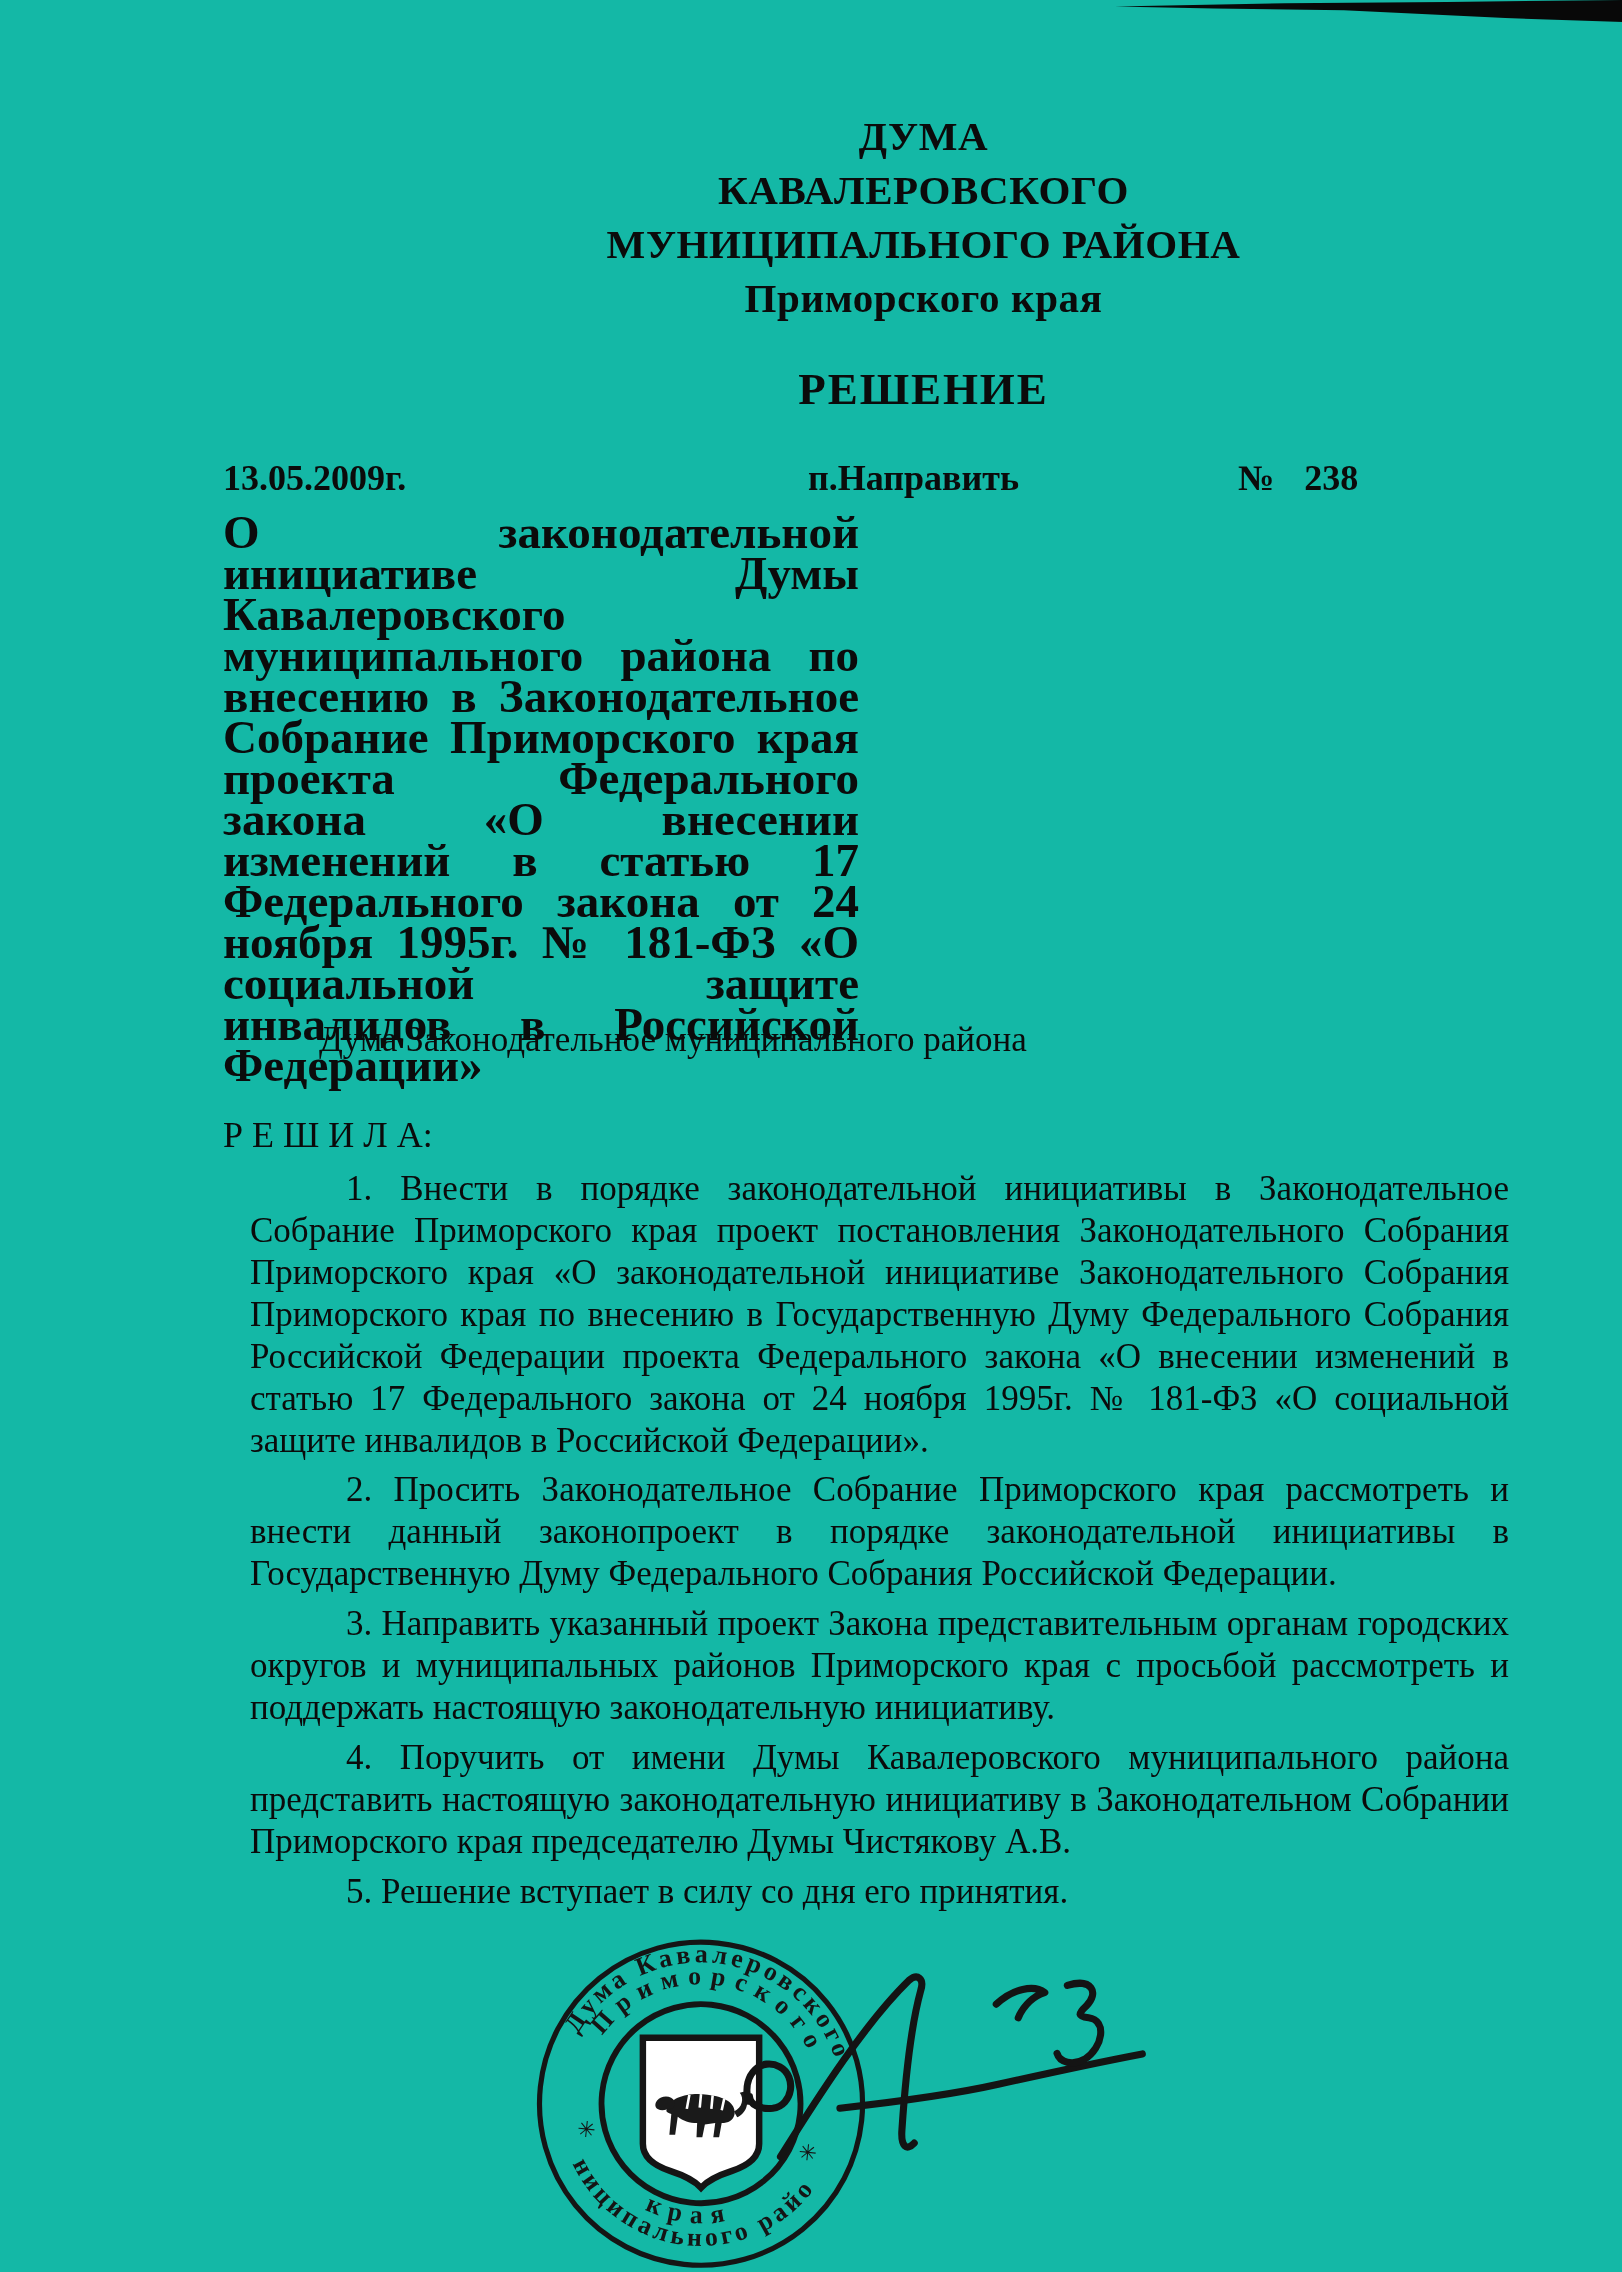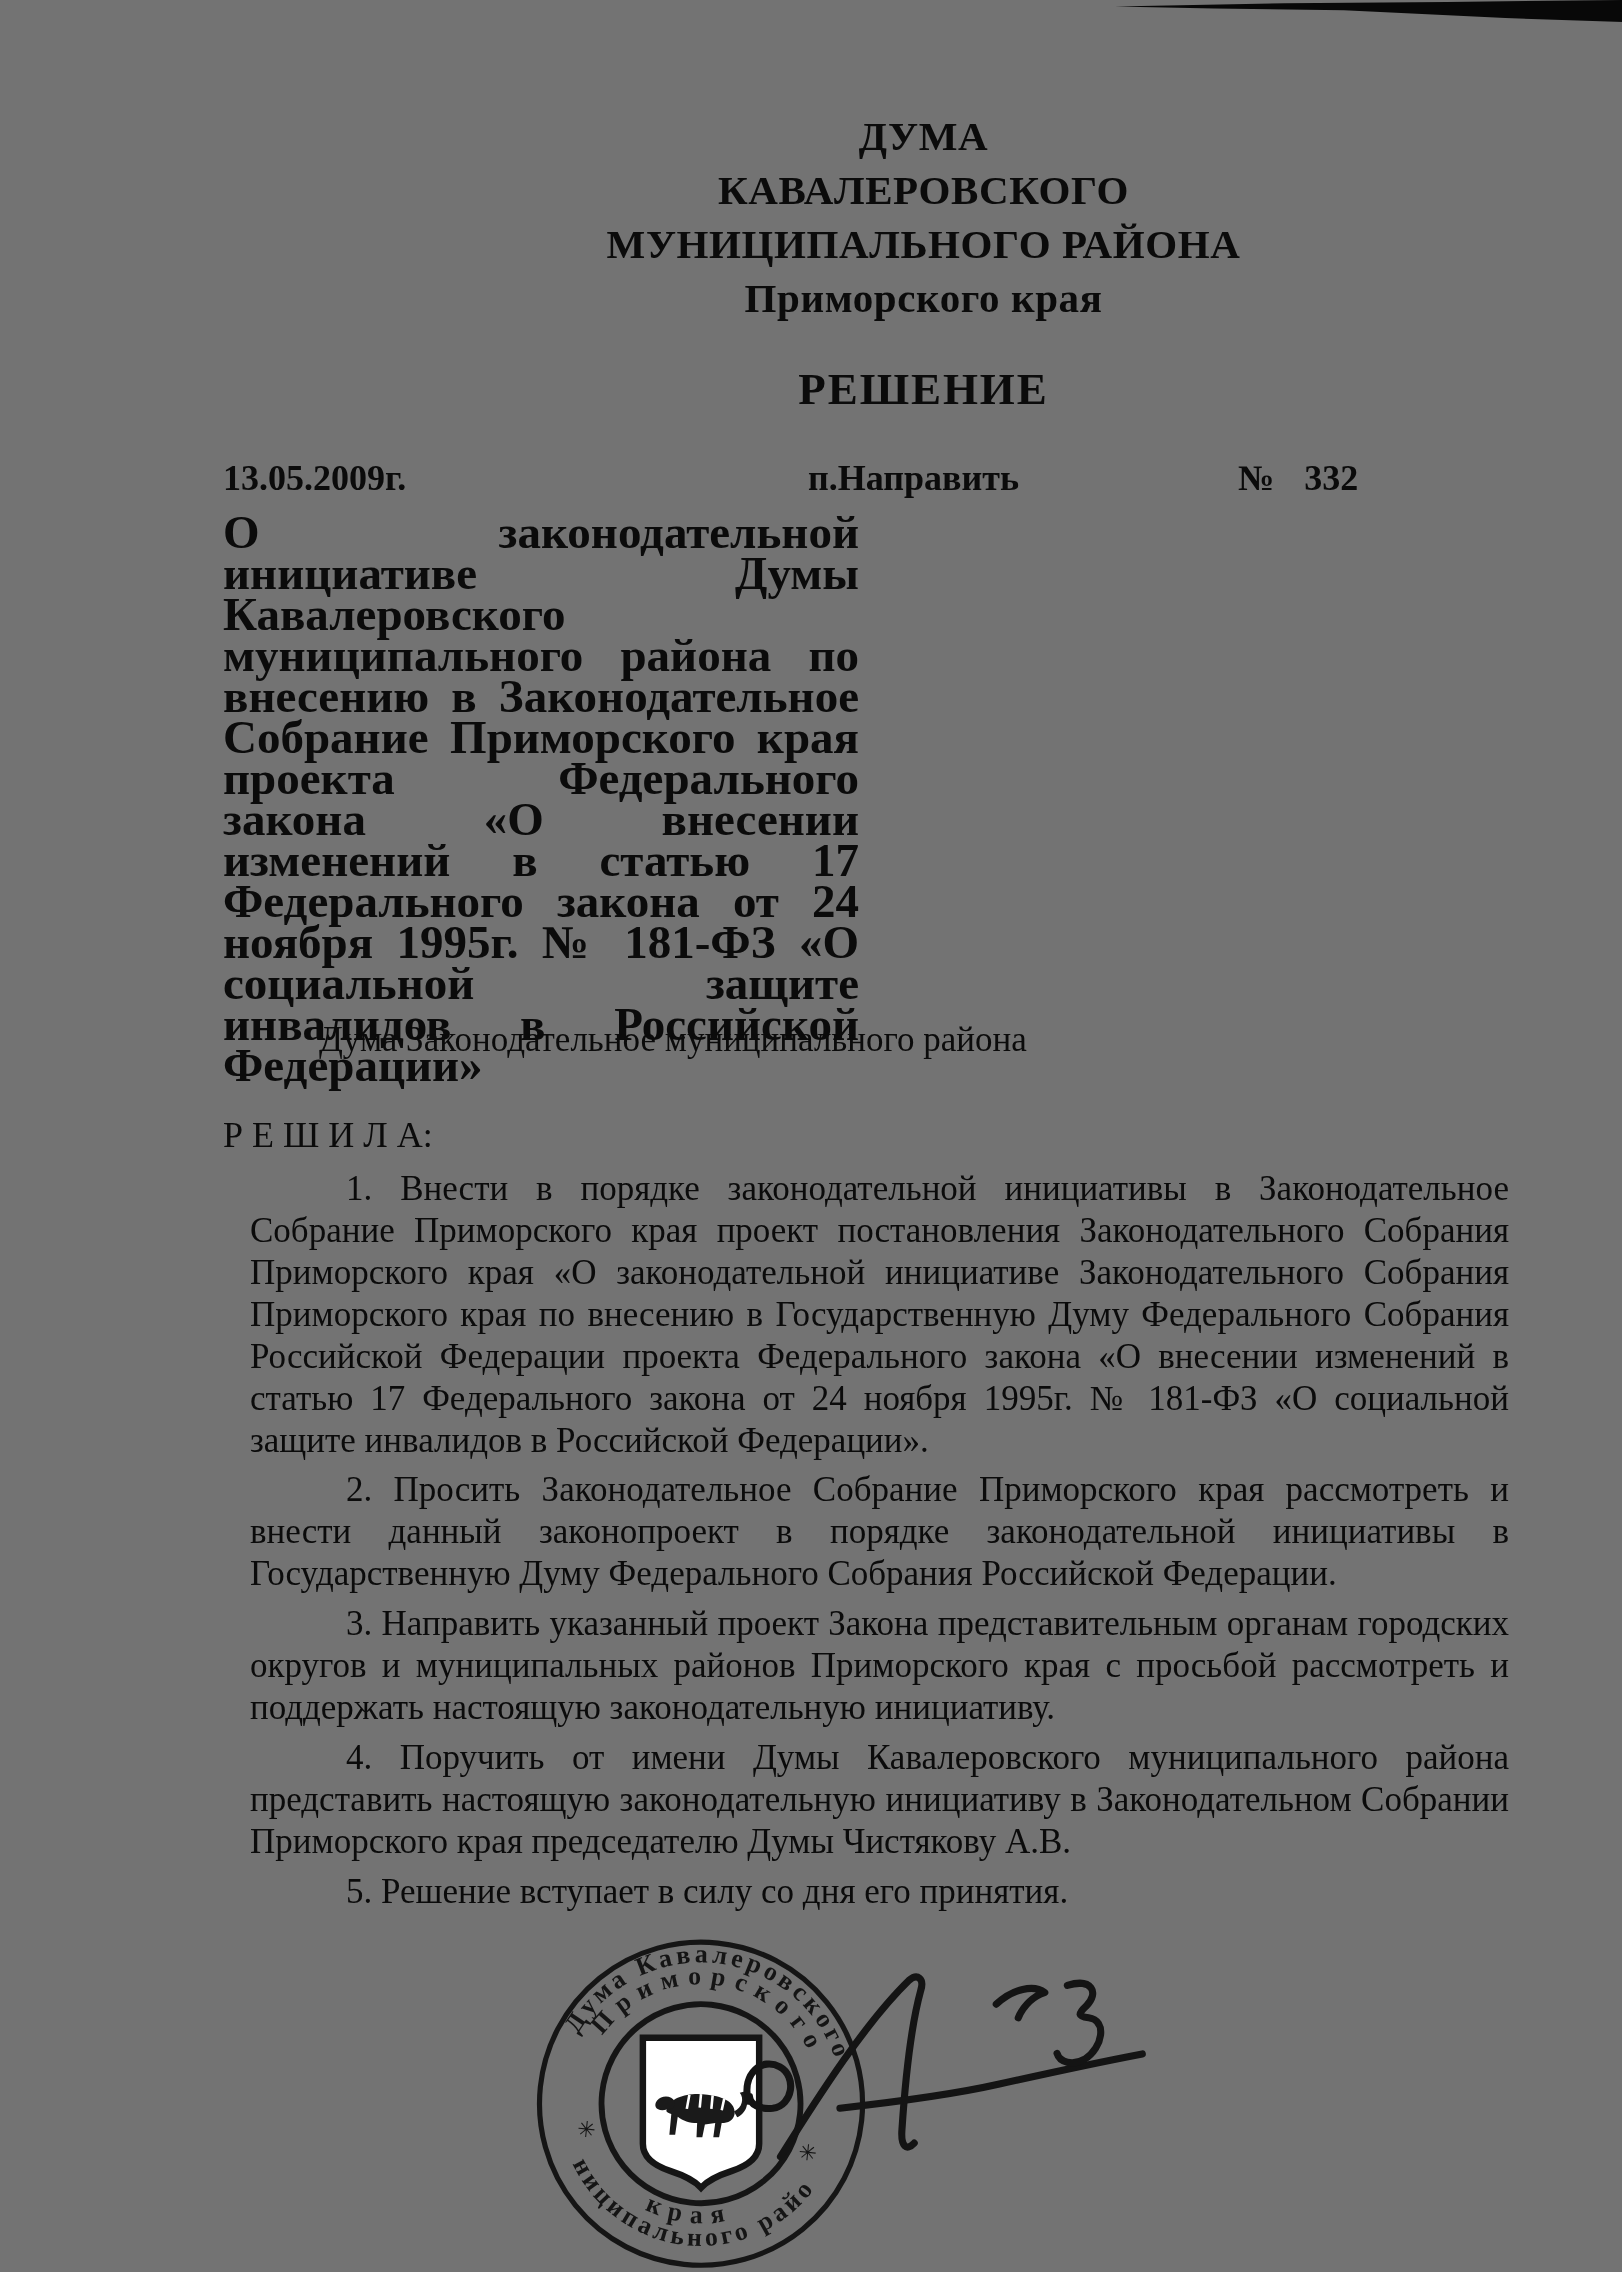--- a/index.html
+++ b/index.html
@@ -5,21 +5,21 @@
   * { margin: 0; padding: 0; box-sizing: border-box; }
   html, body { background: #e8e8e8; }
   body {
     width: 1623px; height: 2273px;
     font-family: "Liberation Serif", "DejaVu Serif", serif;
     color: #0b0b0b;
   }
   .page {
     position: relative;
     width: 1623px; height: 2273px;
-    background: #737373;
+    background: #14b8a6;
     overflow: hidden;
     text-decoration: underline;
   }
   .org-block {
     position: absolute; top: 109px; left: 226px; width: 1395px;
     text-align: center; font-weight: bold;
     font-size: 41px; line-height: 54px;
     letter-spacing: 0.6px;
   }
   .doc-type {
@@ -74,21 +74,21 @@
     <div>КАВАЛЕРОВСКОГО</div>
     <div>МУНИЦИПАЛЬНОГО РАЙОНА</div>
     <div>Приморского края</div>
   </div>
 
   <div class="doc-type">РЕШЕНИЕ</div>
 
   <div class="meta-row">
     <span class="meta-date">13.05.2009г.</span>
     <span class="meta-place">п.Направить</span>
-    <span class="meta-num"><span class="num-label">№</span><span>332</span></span>
+    <span class="meta-num"><span class="num-label">№</span><span>238</span></span>
   </div>
 
   <p class="subject">О законодательной инициативе Думы Кавалеровского муниципального района по внесению в Законодательное Собрание Приморского края проекта Федерального закона «О внесении изменений в статью 17 Федерального закона от 24 ноября 1995г. № 181-ФЗ «О социальной защите инвалидов в Российской Федерации»</p>
 
   <div class="bodytext">
     <p class="indent">Дума Законодательное муниципального района</p>
     <p class="resolved">Р Е Ш И Л А:</p>
     <p class="item">1. Внести в порядке законодательной инициативы в Законодательное Собрание Приморского края проект постановления Законодательного Собрания Приморского края «О законодательной инициативе Законодательного Собрания Приморского края по внесению в Государственную Думу Федерального Собрания Российской Федерации проекта Федерального закона «О внесении изменений в статью 17 Федерального закона от 24 ноября 1995г. № 181-ФЗ «О социальной защите инвалидов в Российской Федерации».</p>
     <p class="item">2. Просить Законодательное Собрание Приморского края рассмотреть и внести данный законопроект в порядке законодательной инициативы в Государственную Думу Федерального Собрания Российской Федерации.</p>
     <p class="item">3. Направить указанный проект Закона представительным органам городских округов и муниципальных районов Приморского края с просьбой рассмотреть и поддержать настоящую законодательную инициативу.</p>

